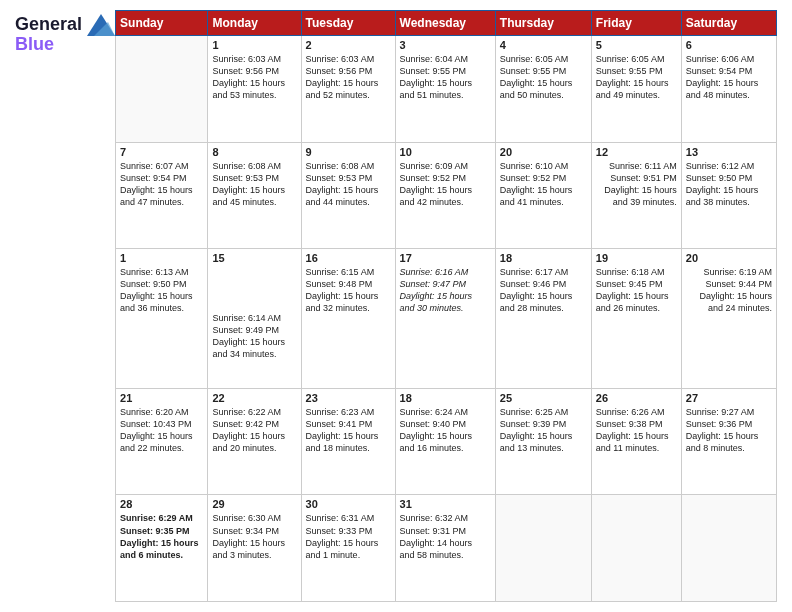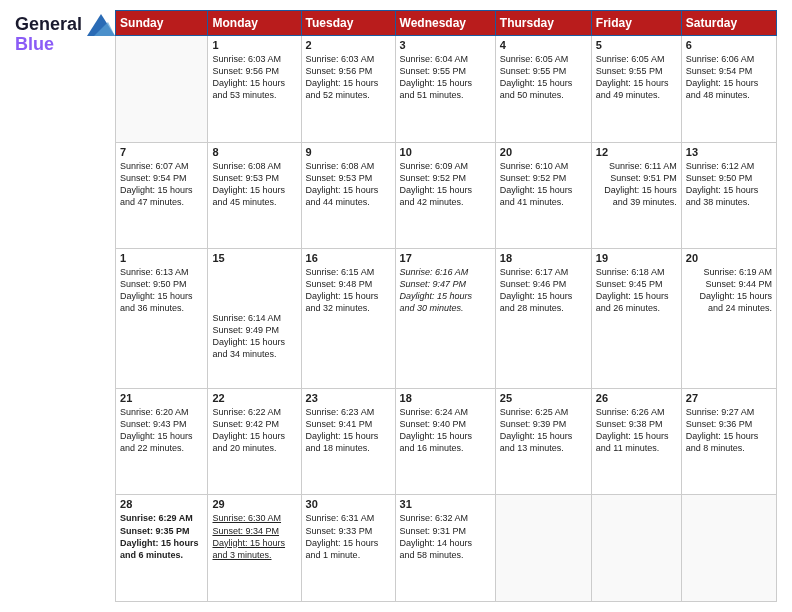--- a/index.html
+++ b/index.html
@@ -270,21 +270,21 @@
             <div class="cell-text" style="white-space: pre-line; text-align: right;">Sunrise: 6:19 AM
 Sunset: 9:44 PM
 Daylight: 15 hours
 and 24 minutes.</div>
           </td>
         </tr>
         <tr>
           <td>
             <span class="day-number">21</span>
             <div class="cell-text" style="white-space: pre-line;">Sunrise: 6:20 AM
-Sunset: 9:43 PM
+Sunset: 10:43 PM
 Daylight: 15 hours
 and 22 minutes.</div>
           </td>
           <td>
             <span class="day-number">22</span>
             <div class="cell-text" style="white-space: pre-line;">Sunrise: 6:22 AM
 Sunset: 9:42 PM
 Daylight: 15 hours
 and 20 minutes.</div>
           </td>
@@ -327,21 +327,21 @@
         <tr>
           <td>
             <span class="day-number">28</span>
             <div class="cell-text" style="white-space: pre-line; font-weight: bold;">Sunrise: 6:29 AM
 Sunset: 9:35 PM
 Daylight: 15 hours
 and 6 minutes.</div>
           </td>
           <td>
             <span class="day-number">29</span>
-            <div class="cell-text" style="white-space: pre-line; text-decoration: underline;">Sunrise: 6:30 AM
+            <div class="cell-text" style="white-space: pre-line;">Sunrise: 6:30 AM
 Sunset: 9:34 PM
 Daylight: 15 hours
 and 3 minutes.</div>
           </td>
           <td>
             <span class="day-number">30</span>
             <div class="cell-text" style="white-space: pre-line;">Sunrise: 6:31 AM
 Sunset: 9:33 PM
 Daylight: 15 hours
 and 1 minute.</div>

